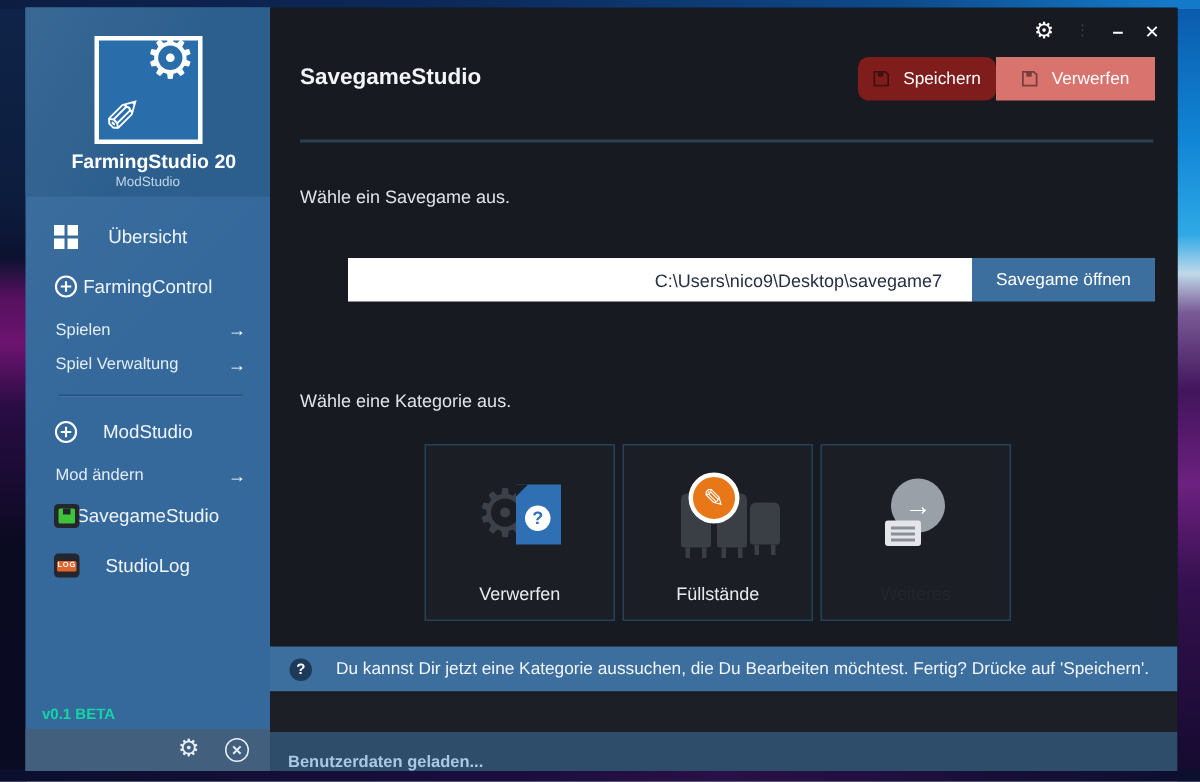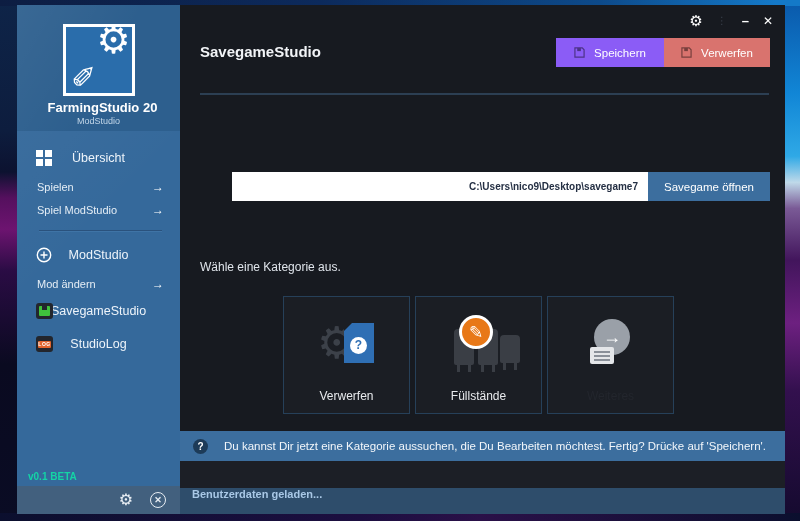--- a/index.html
+++ b/index.html
@@ -59,32 +59,32 @@
   .wc-dots { color:#3a4welcome050; color:#39404c; font-size:10px; letter-spacing:1px; }
   .wc-min { font-weight:bold; }
   .wc-close { font-size:12px; }
 
   .page-title { position:absolute; left:20px; top:38px; color:#f2f4f7; font-size:15px; font-weight:bold; }
 
   .header-buttons { position:absolute; top:33px; right:15px; display:flex; }
   .btn { height:29px; display:flex; align-items:center; justify-content:center; gap:9px;
     color:#fff; font-size:11.5px; cursor:pointer; }
   .btn svg { flex:none; }
-  .btn-save { width:108px; background:#8b5cf6; }
+  .btn-save { width:92px; background:#7f1d1d;border-radius:7px; }
   .btn-discard { width:106px; background:#d9736e; }
 
   .header-divider { position:absolute; left:20px; right:16px; top:88px; height:2px; background:#2c3f53; }
 
   .section-label { position:absolute; left:20px; color:#dfe4ea; font-size:12px; }
   .label-savegame { top:119px; }
   .label-category { top:255px;text-align:right; }
 
   .input-row { position:absolute; left:52px; right:15px; top:167px; height:29px; display:flex; }
-  .path-input { flex:1; border:none; outline:none; background:#fff; color:#253044; font-size:10px;
-    text-align:right; padding:0 10px; font-family:"Liberation Sans", sans-serif;font-weight:bold; }
+  .path-input { flex:1; border:none; outline:none; background:#fff; color:#253044; font-size:12px;
+    text-align:right; padding:0 20px; font-family:"Liberation Sans", sans-serif; }
   .open-btn { width:122px; background:#3c6e9e; color:#fff; font-size:11.5px; display:flex;
     align-items:center; justify-content:center; cursor:pointer; }
   .savegame-subtext { position:absolute; left:52px; right:15px; top:209px; text-align:center;
     color:#5d6673; font-size:11px; letter-spacing:.5px; }
 
   .cards { position:absolute; left:103px; top:291px; display:flex; gap:5px; }
   .card { position:relative; width:127px; height:118px; background:#1b1e24; border:1px solid #264059; cursor:pointer; }
   .card-icon { position:absolute; left:0; right:0; top:18px; height:62px; }
   .card-label { position:absolute; left:0; right:0; bottom:10px; text-align:center; color:#e8eaed; font-size:12px; }
   .card.disabled .card-label { color:#23262d; }
@@ -112,21 +112,21 @@
 
   .info-bar { position:absolute; left:0; right:0; top:426px; height:30px; background:#3c6e9e;
     display:flex; align-items:center; padding-left:13px; gap:9px; }
   .info-q { flex:none; width:15px; height:15px; border-radius:50%; background:#1d3b58; color:#fff;
     font-size:10px; font-weight:bold; text-align:center; line-height:15px; }
   .info-text { color:#f2f6fa; font-size:11.5px;margin-left:7px; }
 
   .gap-block { position:absolute; left:0; right:0; top:456px; height:27px; background:#1c1f26; }
 
   .status-bar { position:absolute; left:0; right:0; top:483px; height:26px; background:#2e4d6b;
-    display:flex; align-items:flex-start; padding-left:12px; }
+    display:flex; align-items:flex-end; padding-left:12px; }
   .status-text { color:#a9c8e6; font-size:11px; font-weight:bold; }
 </style>
 </head>
 <body>
 
 <div class="desktop">
   <div class="wall-left"></div>
   <div class="wall-right"></div>
   <div class="wall-top"></div>
   <div class="wall-bottom"></div>
@@ -148,28 +148,35 @@
         <div class="menu-item big">
           <svg class="mi-icon" viewBox="0 0 16 16" width="16" height="16">
             <rect x="0" y="0" width="7" height="7" fill="#fff"></rect>
               <rect x="9" y="0" width="7" height="7" fill="#fff"></rect>
             <rect x="0" y="9" width="7" height="7" fill="#fff"></rect>
               <rect x="9" y="9" width="7" height="7" fill="#fff"></rect>
           </svg>
           <span>Übersicht</span>
         </div>
 
+        <div class="menu-item big">
+          <svg class="mi-icon" viewBox="0 0 16 16" width="16" height="16">
+            <circle cx="8" cy="8" r="6.7" fill="none" stroke="#fff" stroke-width="1.4"></circle>
+            <path d="M8 4.5v7M4.5 8h7" stroke="#fff" stroke-width="1.4"></path>
+          </svg>
+          <span>FarmingControl</span>
+        </div>
 
         <div class="menu-item small">
           <span>Spielen</span>
           <span class="arrow">→</span>
         </div>
 
         <div class="menu-item small">
-          <span>Spiel ModStudio</span>
+          <span>Spiel Verwaltung</span>
           <span class="arrow">→</span>
         </div>
 
         <div class="menu-divider"></div>
 
         <div class="menu-item big">
           <svg class="mi-icon" viewBox="0 0 16 16" width="16" height="16">
             <circle cx="8" cy="8" r="6.7" fill="none" stroke="#fff" stroke-width="1.4"></circle>
             <path d="M8 4.5v7M4.5 8h7" stroke="#fff" stroke-width="1.4"></path>
           </svg>
@@ -227,20 +234,21 @@
           <svg width="11" height="11" viewBox="0 0 12 12">
             <path d="M1 1h8l2 2v8H1z" fill="none" stroke="rgba(0,0,0,.45)" stroke-width="1.3"></path>
             <rect x="3.5" y="1.5" width="4" height="3" fill="rgba(0,0,0,.45)"></rect>
           </svg>
           <span>Verwerfen</span>
         </div>
       </div>
 
       <div class="header-divider"></div>
 
+      <div class="section-label label-savegame">Wähle ein Savegame aus.</div>
 
       <div class="input-row">
         <input class="path-input" type="text" value="C:\Users\nico9\Desktop\savegame7" style="">
         <div class="open-btn">
           <span>Savegame öffnen</span>
         </div>
       </div>
 
 
       <div class="section-label label-category">Wähle eine Kategorie aus.</div>

